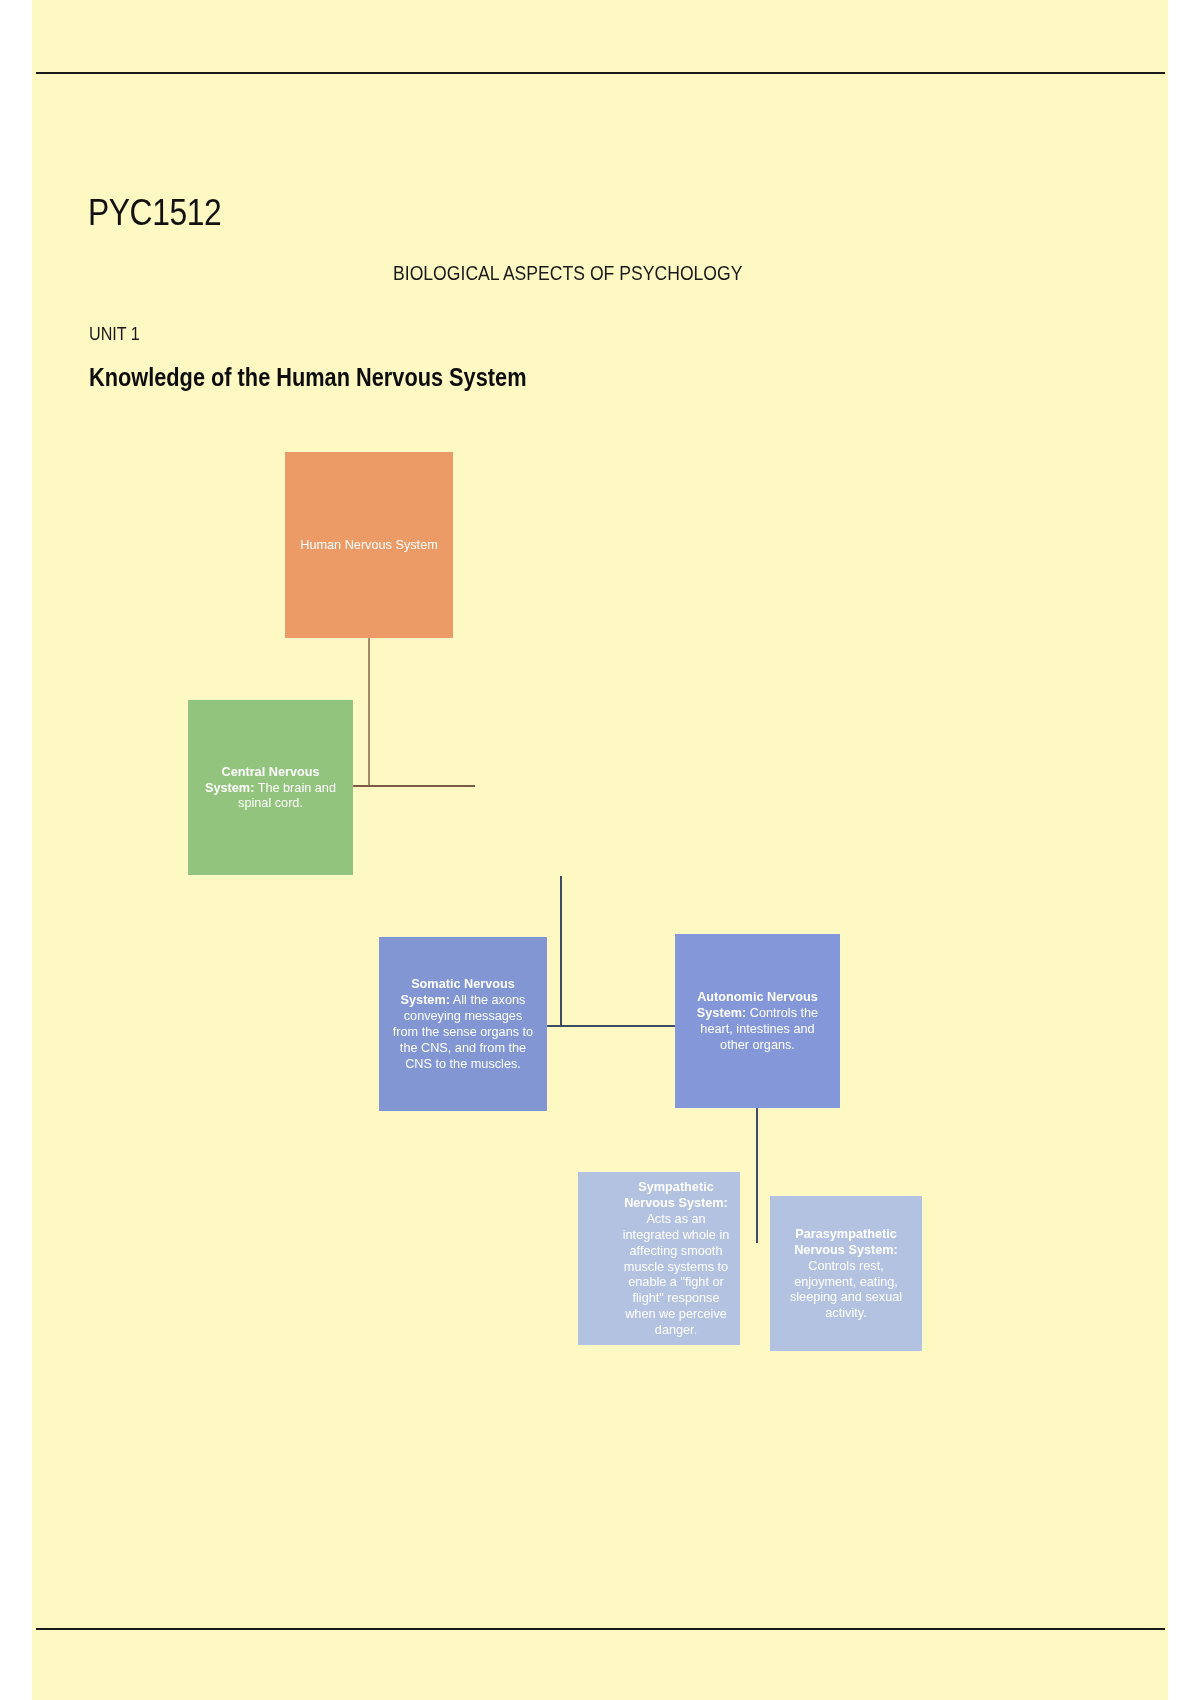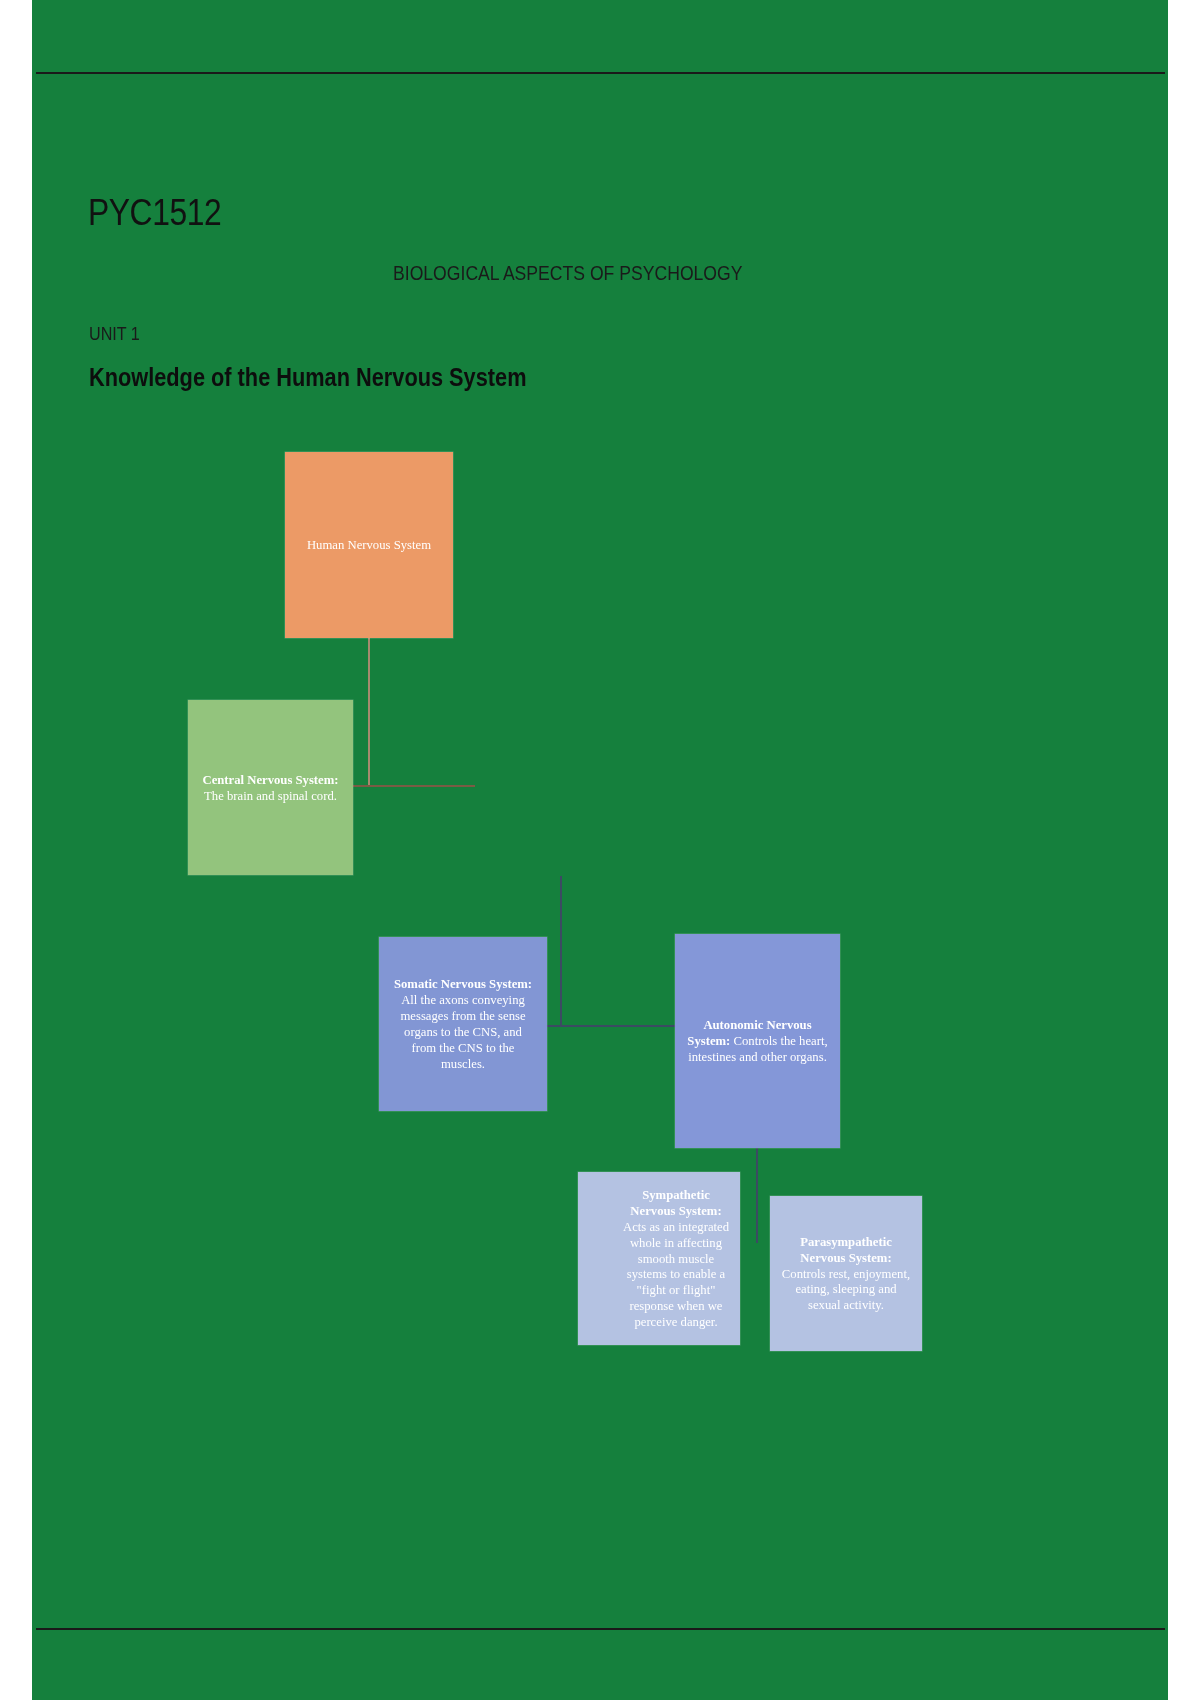--- a/index.html
+++ b/index.html
@@ -11,21 +11,21 @@
     font-family: "Liberation Sans", sans-serif;
     position: relative;
     overflow: hidden;
   }
 
   .page {
     position: absolute;
     left: 0; top: 0;
     width: 1200px;
     height: 1700px;
-    background: #15803d;
+    background: #fef9c3;
   }
 
   
   .page-edge-left  { position:absolute; left:0;  top:0; width:32px;  height:1700px; background:#ffffff; }
   .page-edge-right { position:absolute; right:0; top:0; width:32px;  height:1700px; background:#ffffff; }
 
   .rule {
     position: absolute;
     left: 36px;
     width: 1129px;
@@ -93,21 +93,20 @@
   .node {
     position: absolute;
     color: #ffffff;
     text-align: center;
     line-height: 1.18;
     padding: 4px 7px;
     display: flex;
     align-items: center;
     justify-content: center;
     box-shadow: 0 0 0 0.5px rgba(255,255,255,0.25);
-    font-family: Liberation Serif, serif;
   }
   .node .txt { width: 100%; transform: scaleX(0.94); }
   .node b { font-weight: bold; }
 
   
   #node-hns {
     left: 285px;  top: 452px;  width: 168px; height: 186px;
     background: #EC9A66;
     font-size: 13.5px;
   }
@@ -120,21 +119,21 @@
     left: 475px;  top: 702px;  width: 172px; height: 174px;
     background: #6FA8DC;
     font-size: 13.5px;
   }
   #node-sns {
     left: 379px;  top: 937px;  width: 168px; height: 174px;
     background: #8296D4;
     font-size: 13.5px;
   }
   #node-ans {
-    left: 675px;  top: 934px;  width: 165px; height: 214px;
+    left: 675px;  top: 934px;  width: 165px; height: 174px;
     background: #8497D8;
     font-size: 13.5px;
     align-items: center;
   }
   #node-symp {
     left: 578px;  top: 1172px; width: 162px; height: 173px;
     background: #B4C2E2;
     font-size: 13.5px;
     padding-left: 41px;
   }

